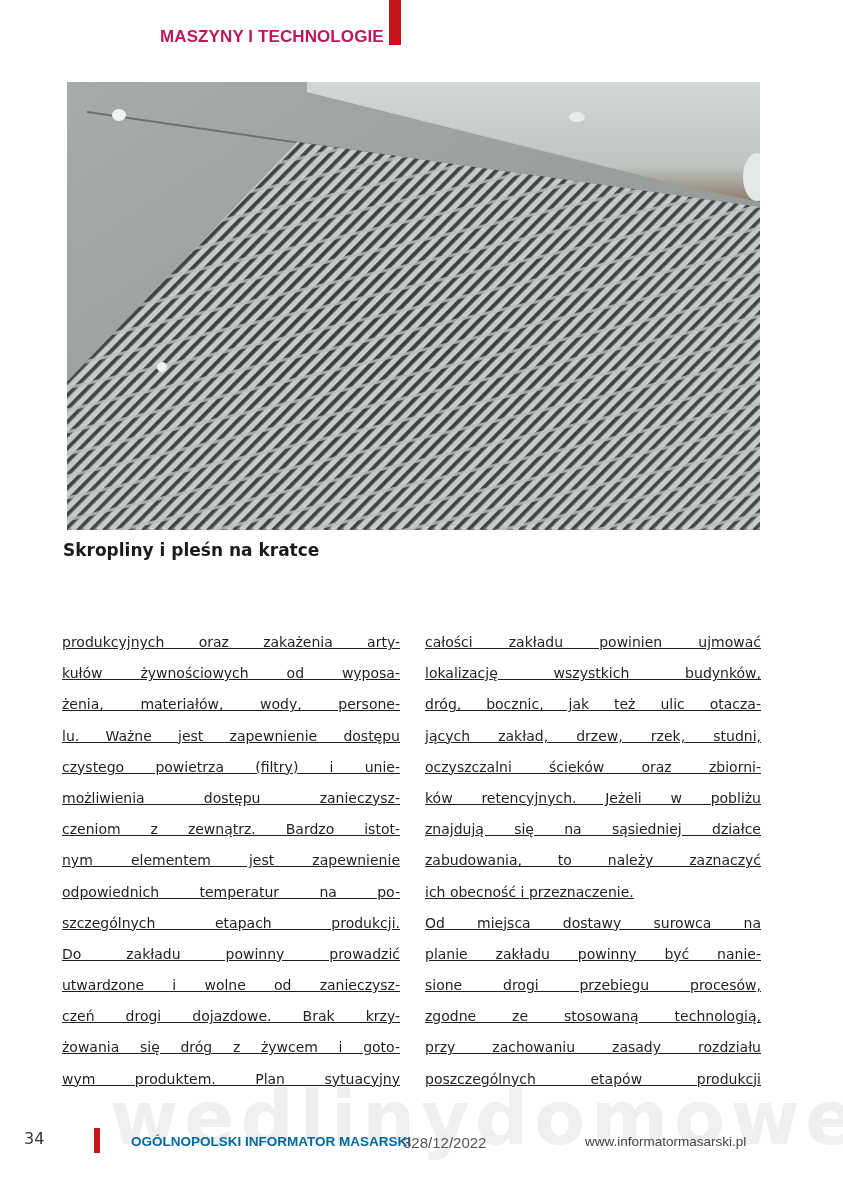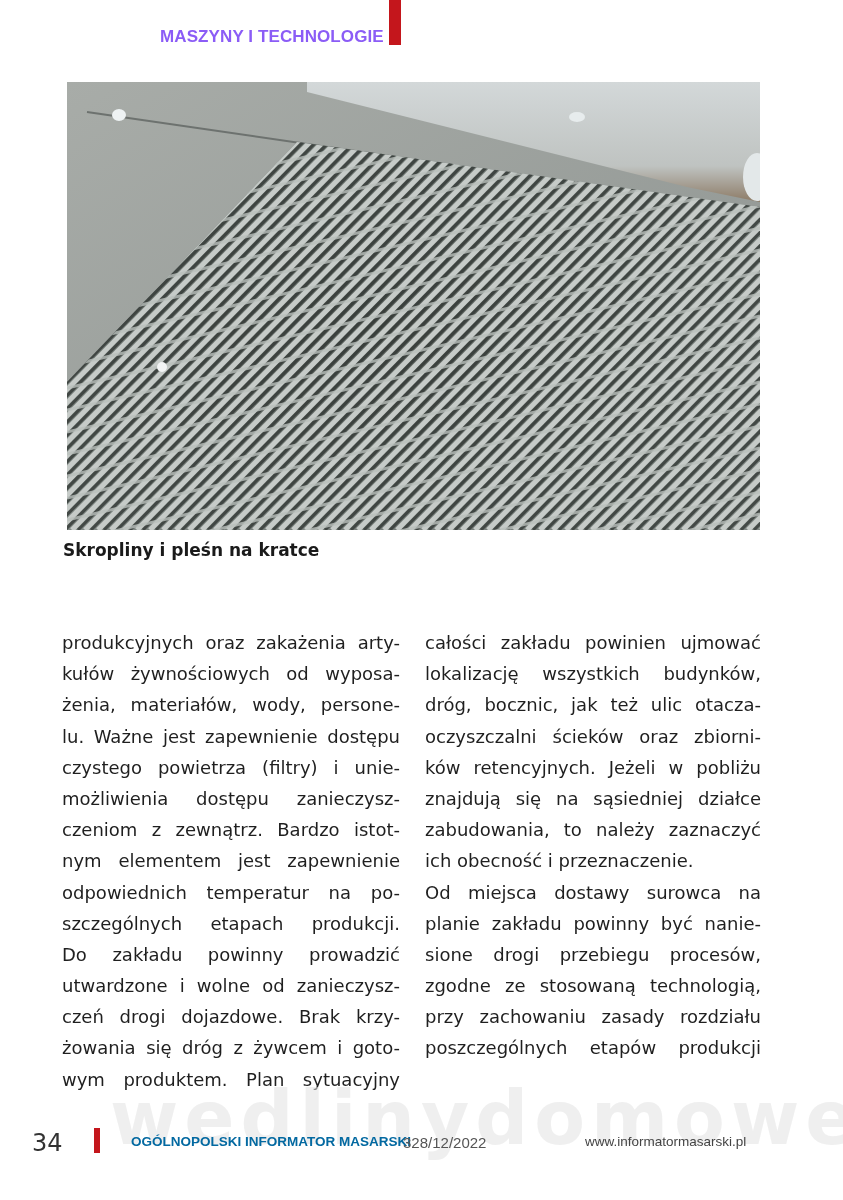--- a/index.html
+++ b/index.html
@@ -1,52 +1,52 @@
 <!DOCTYPE html>
 <html><head>
   <meta charset="utf-8">
   <style>
     html, body { margin: 0; padding: 0; background: #ffffff; }
     body { width: 843px; height: 1200px; position: relative; overflow: hidden; font-family: "DejaVu Sans", sans-serif; color: #1e1e1e; }
 
     .section-header {
       position: absolute; left: 160px; top: 27px;
       font-family: "Liberation Sans", sans-serif; font-weight: 700;
-      font-size: 17px; letter-spacing: 0.1px; color: #8b5cf6;
+      font-size: 17px; letter-spacing: 0.1px; color: #be185d;
     }
     .header-bar { position: absolute; left: 389px; top: 0; width: 12px; height: 45px; background: #c4161c; }
 
     .photo {
       position: absolute; left: 67px; top: 82px; width: 693px; height: 448px; overflow: hidden;
       background: linear-gradient(180deg, #a9aeaa 0%, #9aa09d 40%, #8f9692 100%);
     }
     .photo svg { display: block; }
 
     .caption {
       position: absolute; left: 63px; top: 540px;
       font-family: "DejaVu Sans", sans-serif; font-weight: 700; font-size: 17px; color: #1a1a1a;
     }
 
     .column {
       position: absolute; top: 627px; width: 338px;
-      font-family: "DejaVu Sans", sans-serif; font-size: 18px; line-height: 31.2px;
-      color: #1f1f1f; text-align: justify;
+      font-family: "DejaVu Sans", sans-serif; font-size: 14px; line-height: 31.2px;
+      color: #1f1f1f; text-align: justify; text-decoration: underline;
     }
     .col-left { left: 62px; }
     .col-right { left: 425px; width: 336px; }
     .line { display: block; white-space: nowrap; text-align: justify; text-align-last: justify; height: 31.2px; }
     .line.last { text-align-last: left; }
 
     .watermark {
       position: absolute; left: 110px; top: 1075px;
       font-family: "DejaVu Sans", sans-serif; font-weight: 700; font-size: 74px; letter-spacing: 6px;
       color: rgba(225,225,225,0.55); white-space: nowrap;
     }
 
-    .footer-page { position: absolute; left: 32px; top: 1129px; font-family: "DejaVu Sans", sans-serif; font-size: 24px; color: #333; }
+    .footer-page { position: absolute; left: 24px; top: 1129px; font-family: "DejaVu Sans", sans-serif; font-size: 16px; color: #333; }
     .footer-bar { position: absolute; left: 94px; top: 1128px; width: 6px; height: 25px; background: #c4161c; }
     .footer-mag { position: absolute; left: 131px; top: 1134px; font-family: "Liberation Sans", sans-serif; font-weight: 700; font-size: 13.5px; color: #0369a1; }
     .footer-issue { position: absolute; left: 403px; top: 1134px; font-family: "Liberation Sans", sans-serif; font-size: 15px; color: #555; }
     .footer-url { position: absolute; left: 585px; top: 1134px; font-family: "Liberation Sans", sans-serif; font-size: 13.5px; color: #444; }
   </style>
 </head>
 <body>
 
 <div class="section-header">MASZYNY I TECHNOLOGIE</div>
 <div class="header-bar"></div>
@@ -371,20 +371,21 @@
     <span class="line">Do zakładu powinny prowadzić</span>
     <span class="line">utwardzone i wolne od zanieczysz-</span>
     <span class="line">czeń drogi dojazdowe. Brak krzy-</span>
     <span class="line">żowania się dróg z żywcem i goto-</span>
     <span class="line">wym produktem.  Plan sytuacyjny</span>
   </div>
 <div class="column col-right" id="col-right">
     <span class="line">całości zakładu powinien ujmować</span>
     <span class="line">lokalizację wszystkich budynków,</span>
     <span class="line">dróg, bocznic, jak też ulic otacza-</span>
+    <span class="line">jących zakład, drzew, rzek, studni,</span>
     <span class="line">oczyszczalni ścieków oraz zbiorni-</span>
     <span class="line">ków retencyjnych. Jeżeli w pobliżu</span>
     <span class="line">znajdują się na sąsiedniej działce</span>
     <span class="line">zabudowania, to należy zaznaczyć</span>
     <span class="line last">ich obecność i przeznaczenie.</span>
     <span class="line">Od miejsca dostawy surowca na</span>
     <span class="line">planie zakładu powinny być nanie-</span>
     <span class="line">sione drogi przebiegu procesów,</span>
     <span class="line">zgodne ze stosowaną technologią,</span>
     <span class="line">przy zachowaniu zasady rozdziału</span>

